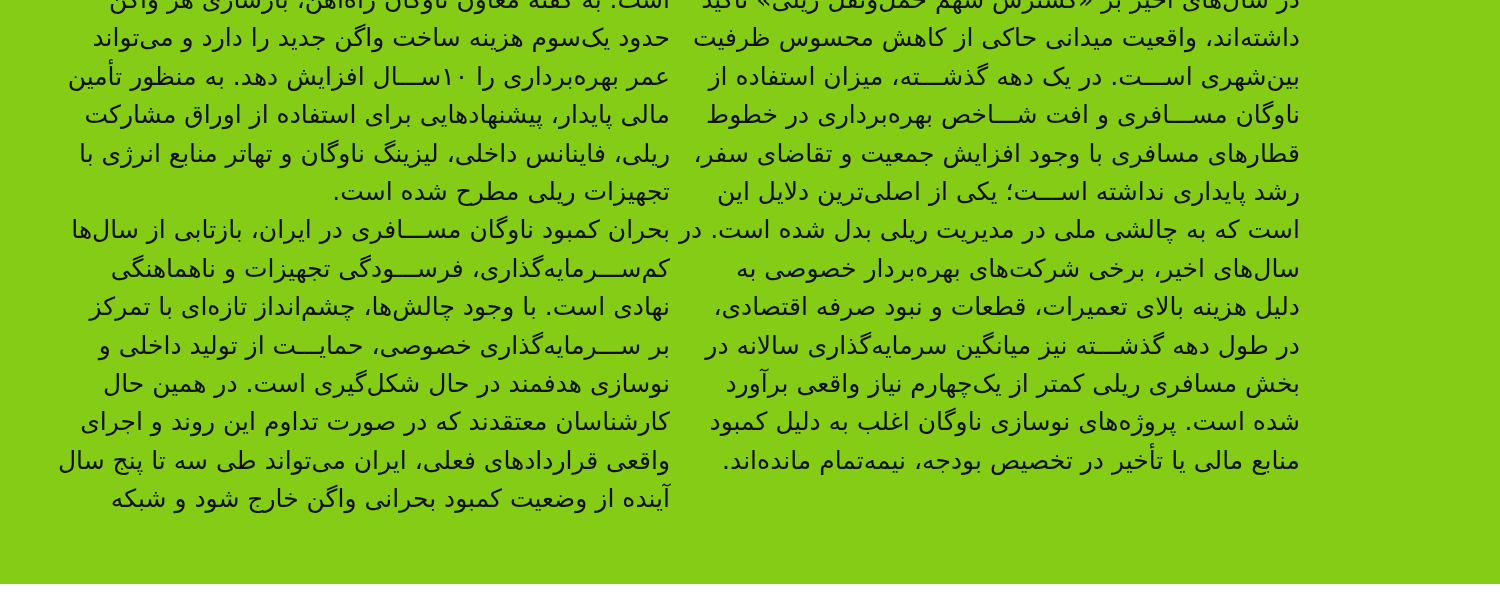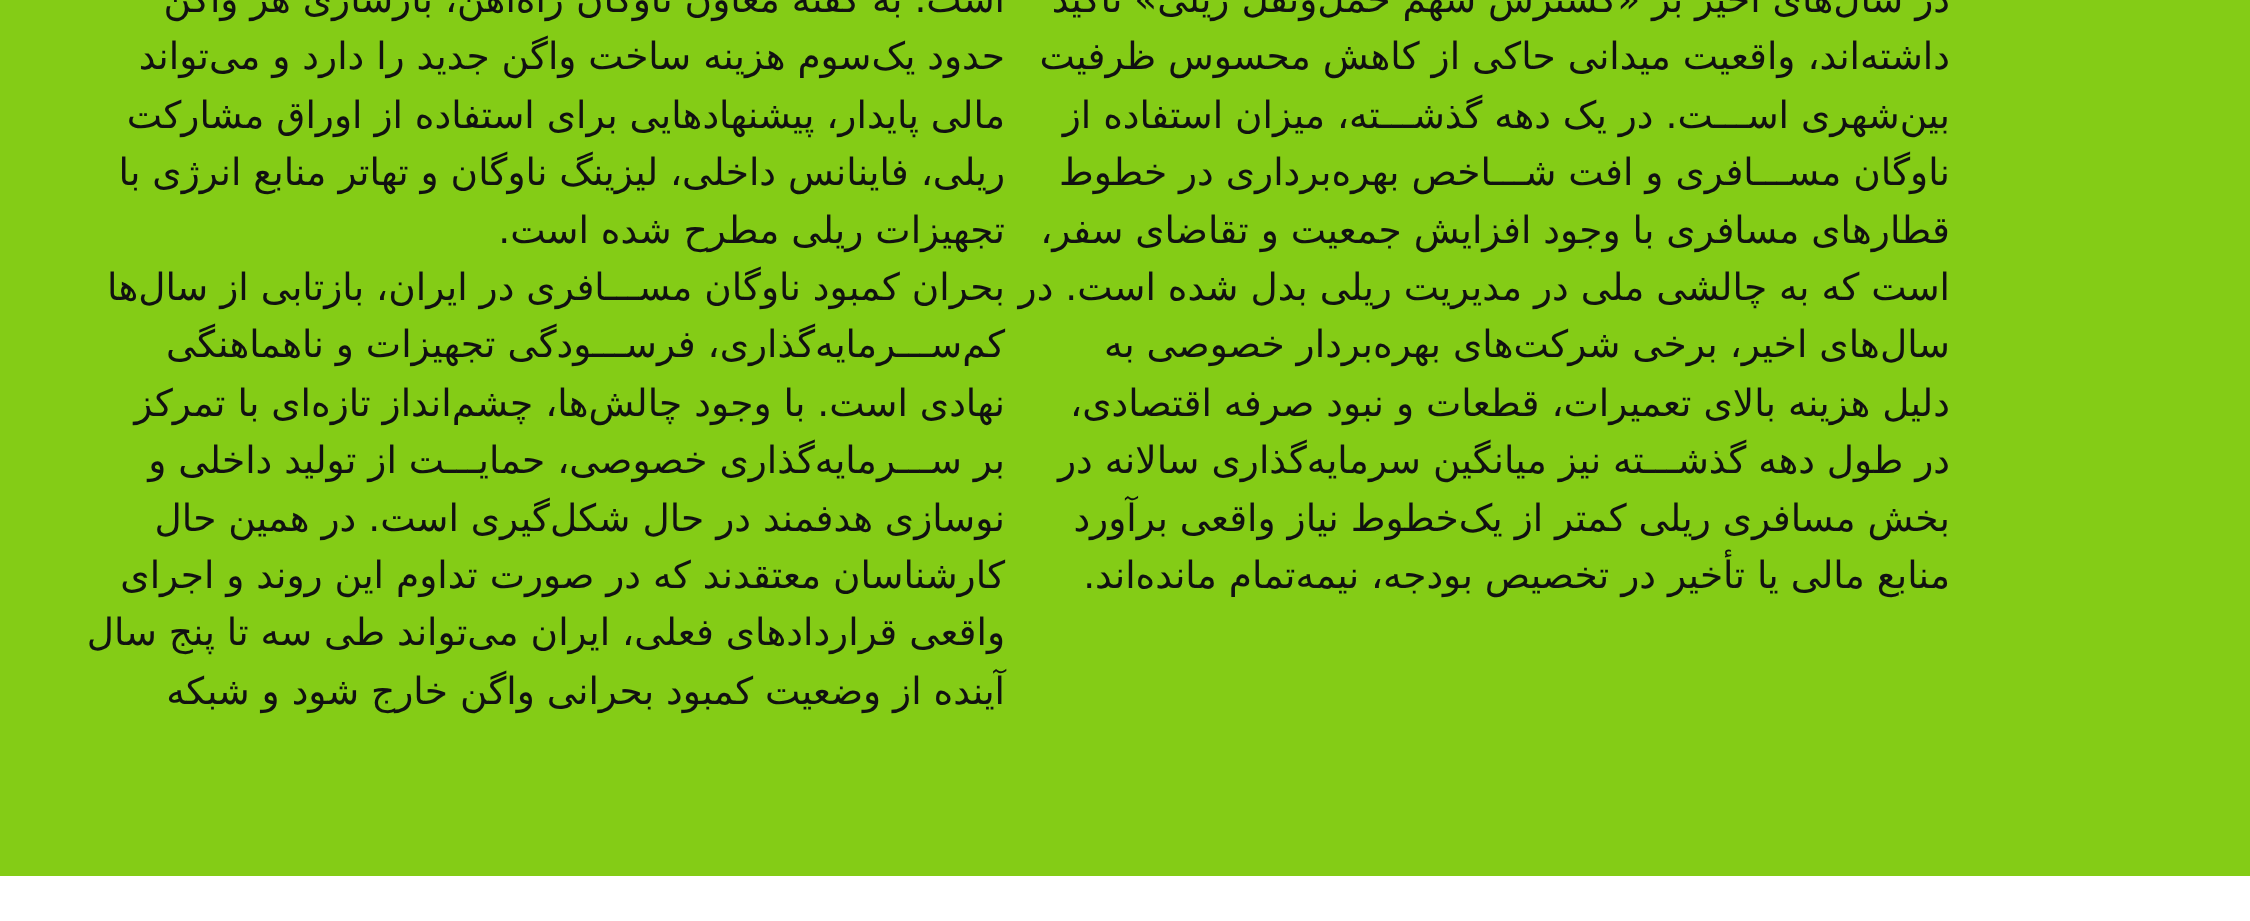--- a/index.html
+++ b/index.html
@@ -43,44 +43,47 @@
     .col-right .spacer { height: 56px; display: block; }
   </style>
 </head>
 <body>
 
 <div class="page">
 
   <div class="column col-left">
     <span class="line">است. به گفته معاون ناوگان راه‌آهن، بازسازی هر واگن</span>
     <span class="line">حدود یک‌سوم هزینه ساخت واگن جدید را دارد و می‌تواند</span>
+    <span class="line">عمر بهره‌برداری را ۱۰ســـال افزایش دهد. به منظور تأمین</span>
     <span class="line">مالی پایدار، پیشنهادهایی برای استفاده از اوراق مشارکت</span>
     <span class="line">ریلی، فاینانس داخلی، لیزینگ ناوگان و تهاتر منابع انرژی با</span>
     <span class="line">تجهیزات ریلی مطرح شده است.</span>
     <span class="line">بحران کمبود ناوگان مســـافری در ایران، بازتابی از سال‌ها</span>
     <span class="line">کم‌ســـرمایه‌گذاری، فرســـودگی تجهیزات و ناهماهنگی</span>
     <span class="line">نهادی است. با وجود چالش‌ها، چشم‌انداز تازه‌ای با تمرکز</span>
     <span class="line">بر ســـرمایه‌گذاری خصوصی، حمایـــت از تولید داخلی و</span>
     <span class="line">نوسازی هدفمند در حال شکل‌گیری است. در همین حال</span>
     <span class="line">کارشناسان معتقدند که در صورت تداوم این روند و اجرای</span>
     <span class="line">واقعی قراردادهای فعلی، ایران می‌تواند طی سه تا پنج سال</span>
     <span class="line">آینده از وضعیت کمبود بحرانی واگن خارج شود و شبکه</span>
   </div>
 
   <div class="column col-middle">
     <span class="line">در سال‌های اخیر بر «گسترش سهم حمل‌ونقل ریلی» تأکید</span>
     <span class="line">داشته‌اند، واقعیت میدانی حاکی از کاهش محسوس ظرفیت</span>
     <span class="line">بین‌شهری اســـت. در یک دهه گذشـــته، میزان استفاده از</span>
     <span class="line">ناوگان مســـافری و افت شـــاخص بهره‌برداری در خطوط</span>
     <span class="line">قطارهای مسافری با وجود افزایش جمعیت و تقاضای سفر،</span>
+    <span class="line">رشد پایداری نداشته اســـت؛ یکی از اصلی‌ترین دلایل این</span>
     <span class="line">است که به چالشی ملی در مدیریت ریلی بدل شده است. در</span>
     <span class="line">سال‌های اخیر، برخی شرکت‌های بهره‌بردار خصوصی به</span>
     <span class="line">دلیل هزینه بالای تعمیرات، قطعات و نبود صرفه اقتصادی،</span>
     <span class="line">در طول دهه گذشـــته نیز میانگین سرمایه‌گذاری سالانه در</span>
-    <span class="line">بخش مسافری ریلی کمتر از یک‌خطوط نیاز واقعی برآورد</span>
+    <span class="line">بخش مسافری ریلی کمتر از یک‌چهارم نیاز واقعی برآورد</span>
+    <span class="line">شده است. پروژه‌های نوسازی ناوگان اغلب به دلیل کمبود</span>
     <span class="line">منابع مالی یا تأخیر در تخصیص بودجه، نیمه‌تمام مانده‌اند.</span>
   </div>
 
   <div class="column col-right">
     <span class="line"></span>
     <span class="line"></span>
     <span class="line"></span>
     <span class="line"></span>
     <span class="line"></span>
     <span class="spacer"></span>

